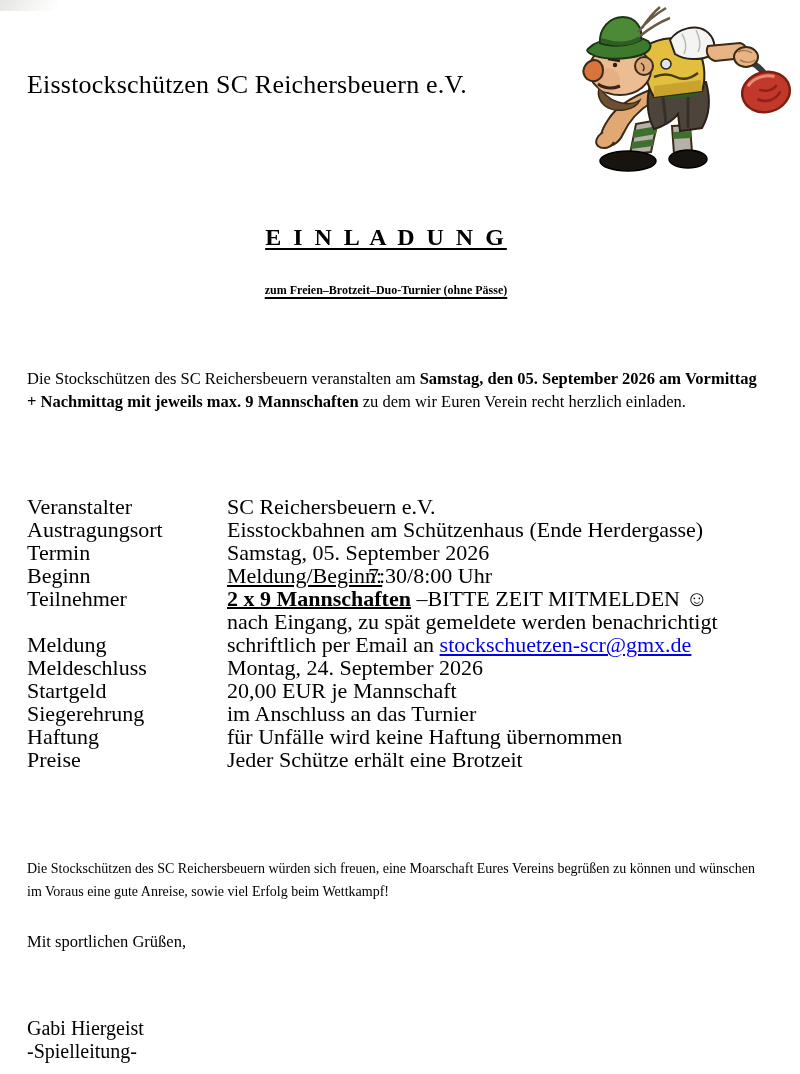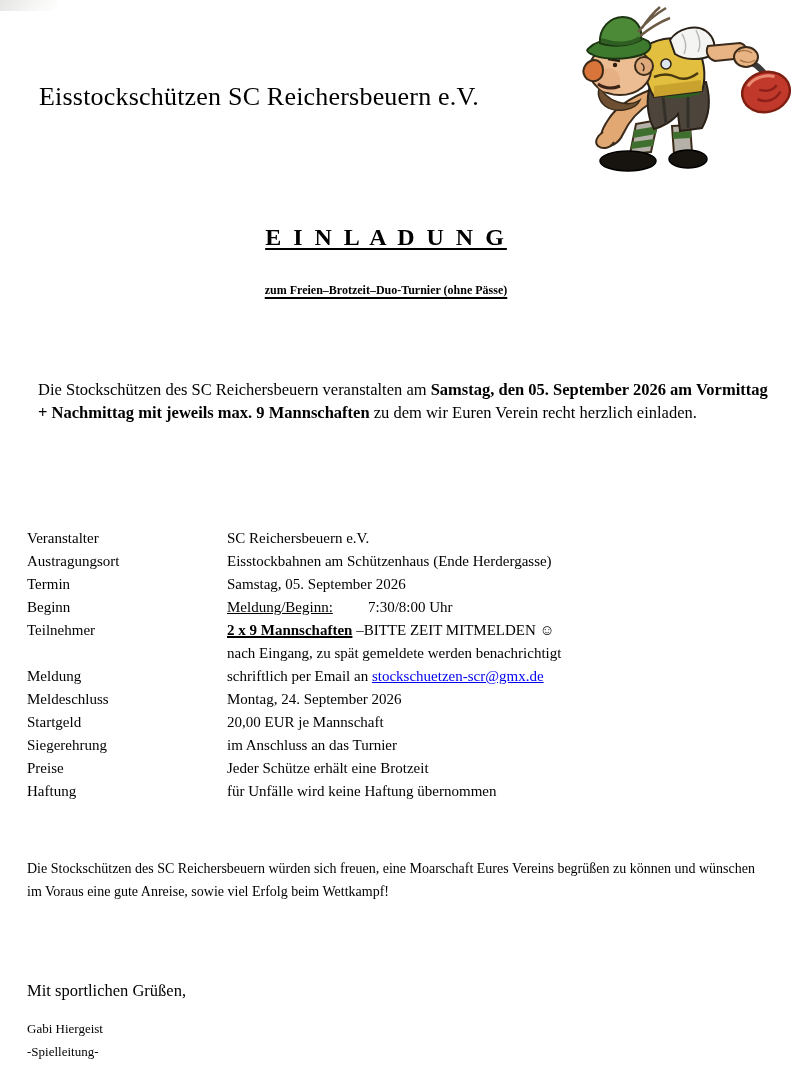--- a/index.html
+++ b/index.html
@@ -1,42 +1,42 @@
 <!DOCTYPE html>
 <html><head>
 <meta charset="utf-8">
 <style>
   html,body{margin:0;padding:0;background:#ffffff;}
   .page{position:relative;width:800px;height:1074px;background:#ffffff;
         font-family:"Liberation Serif","DejaVu Serif",serif;color:#000;overflow:hidden;}
   .corner-smudge{position:absolute;top:0;left:0;width:58px;height:11px;
         background:linear-gradient(120deg,#e2e2e0 0%,#f4f4f2 55%,#ffffff 100%);
         border-radius:0 0 8px 0;opacity:.9;}
-  .club-name{position:absolute;top:70px;left:27px;margin:12px;font-size:26px;font-weight:normal;
+  .club-name{position:absolute;top:70px;left:27px;margin:0;font-size:26px;font-weight:normal;
         letter-spacing:.2px;white-space:nowrap;}
   .mascot{position:absolute;top:2px;left:570px;width:224px;height:174px;}
   .doc-title{position:absolute;top:224px;left:27px;width:718px;text-align:center;margin:0;}
   .doc-title span{font-size:24px;font-weight:bold;letter-spacing:3px;
         text-decoration:underline;text-decoration-thickness:2px;text-underline-offset:3px;white-space:nowrap;}
   .doc-subtitle{position:absolute;top:280px;left:27px;width:718px;text-align:center;margin:0;}
   .doc-subtitle span{font-size:12px;font-weight:bold;
         text-decoration:underline;text-decoration-thickness:2px;text-underline-offset:3px;white-space:nowrap;}
-  .intro{position:absolute;top:367px;left:27px;width:730px;margin:11px;
+  .intro{position:absolute;top:367px;left:27px;width:730px;margin:0;
         font-size:16.5px;line-height:23px;}
-  .details{position:absolute;top:495px;left:27px;width:745px;font-size:15px;line-height:23px;margin-top:32px;}
+  .details{position:absolute;top:495px;left:27px;width:745px;font-size:22px;line-height:23px;}
   .drow{display:flex;align-items:flex-start;}
   .dlabel{width:200px;flex:none;}
   .dvalue{flex:1;}
   .beginn-label{display:inline-block;width:141px;text-decoration:underline;}
   .time2{padding-left:133px;}
   .emph{font-weight:bold;text-decoration:underline;text-decoration-thickness:1.5px;}
   .email{color:#0000ee;text-decoration:underline;cursor:pointer;text-align:center;}
   .closing{position:absolute;top:857px;left:27px;width:740px;margin:0;font-size:14px;line-height:23px;}
-  .regards{position:absolute;top:979px;left:27px;margin:0;font-size:16.5px;line-height:23px;}
-  .signature{position:absolute;top:1017px;left:27px;font-size:13px;line-height:23px;}
+  .regards{position:absolute;top:930px;left:27px;margin:0;font-size:16.5px;line-height:23px;}
+  .signature{position:absolute;top:1017px;left:27px;font-size:20px;line-height:23px;}
 </style>
 </head>
 <body>
 
 <div class="page">
 
   <div class="corner-smudge"></div>
 
   <h1 class="club-name">Eisstockschützen SC Reichersbeuern e.V.</h1>
 
@@ -162,27 +162,27 @@
       <div class="dlabel">Startgeld</div>
       <div class="dvalue">20,00 EUR je Mannschaft</div>
     </div>
 
     <div class="drow">
       <div class="dlabel">Siegerehrung</div>
       <div class="dvalue">im Anschluss an das Turnier</div>
     </div>
 
     <div class="drow">
-      <div class="dlabel">Preise</div>
-      <div class="dvalue">Jeder Schütze erhält eine Brotzeit</div>
+      <div class="dlabel">Haftung</div>
+      <div class="dvalue">für Unfälle wird keine Haftung übernommen</div>
     </div>
 
     <div class="drow">
-      <div class="dlabel">Haftung</div>
-      <div class="dvalue">für Unfälle wird keine Haftung übernommen</div>
+      <div class="dlabel">Preise</div>
+      <div class="dvalue">Jeder Schütze erhält eine Brotzeit</div>
     </div>
 
   </div>
 
   <p class="closing">Die Stockschützen des SC Reichersbeuern würden sich freuen, eine Moarschaft Eures Vereins begrüßen zu können und wünschen im Voraus eine gute Anreise, sowie viel Erfolg beim Wettkampf!</p>
 
   <p class="regards">Mit sportlichen Grüßen,</p>
 
   <div class="signature">
     <div>Gabi Hiergeist</div>

